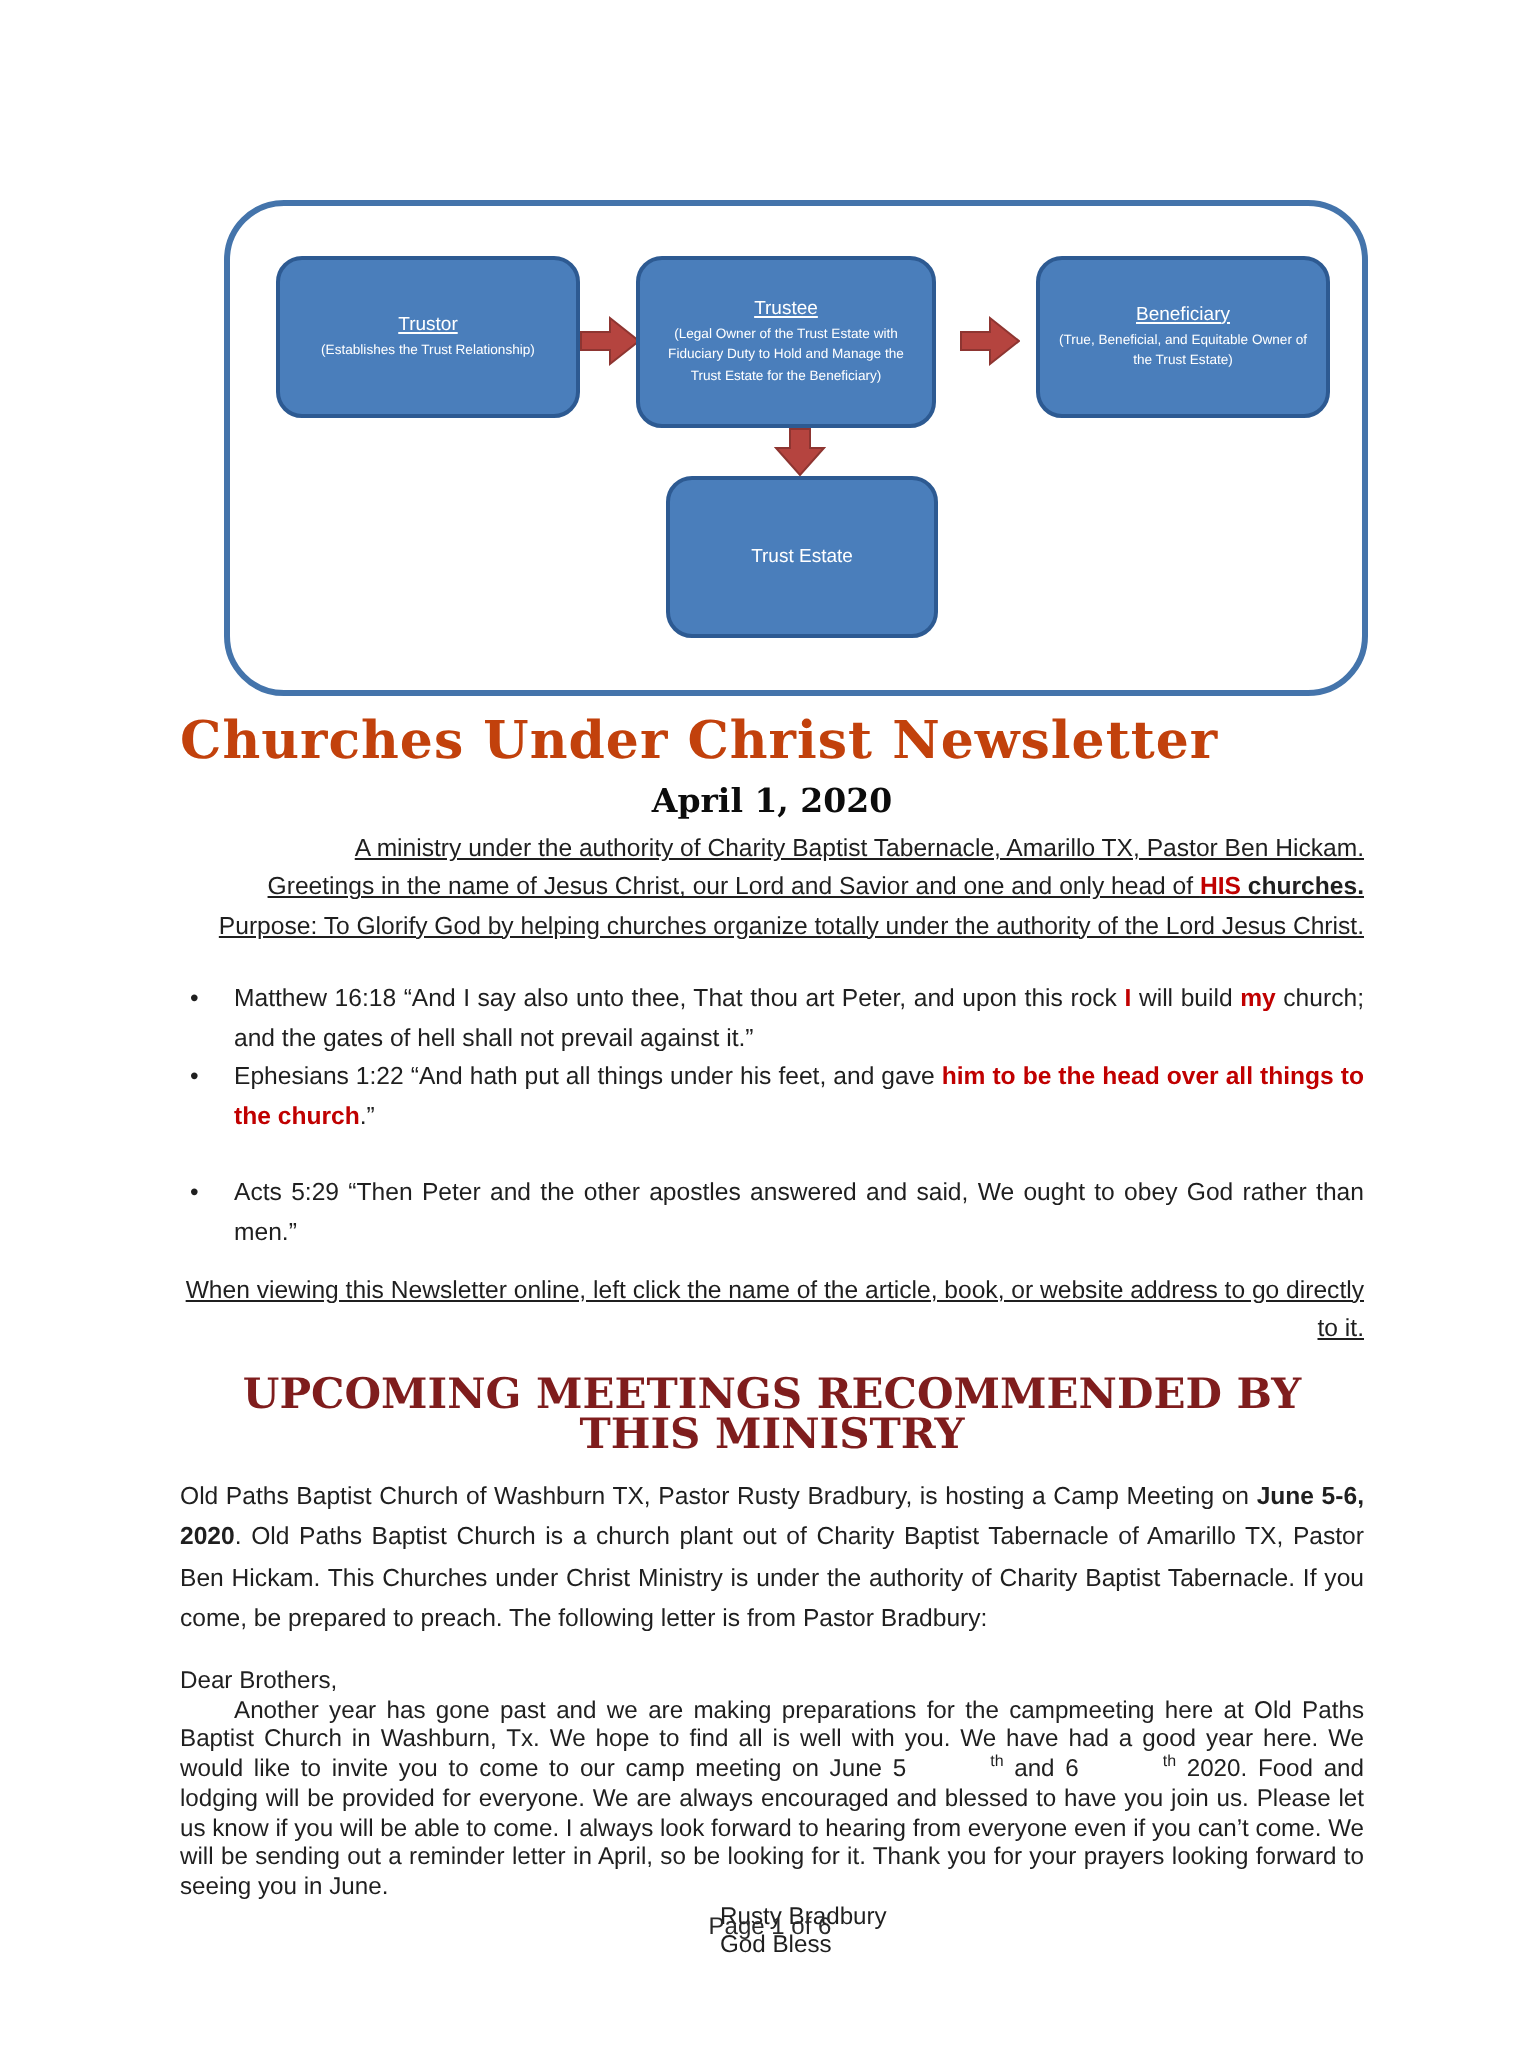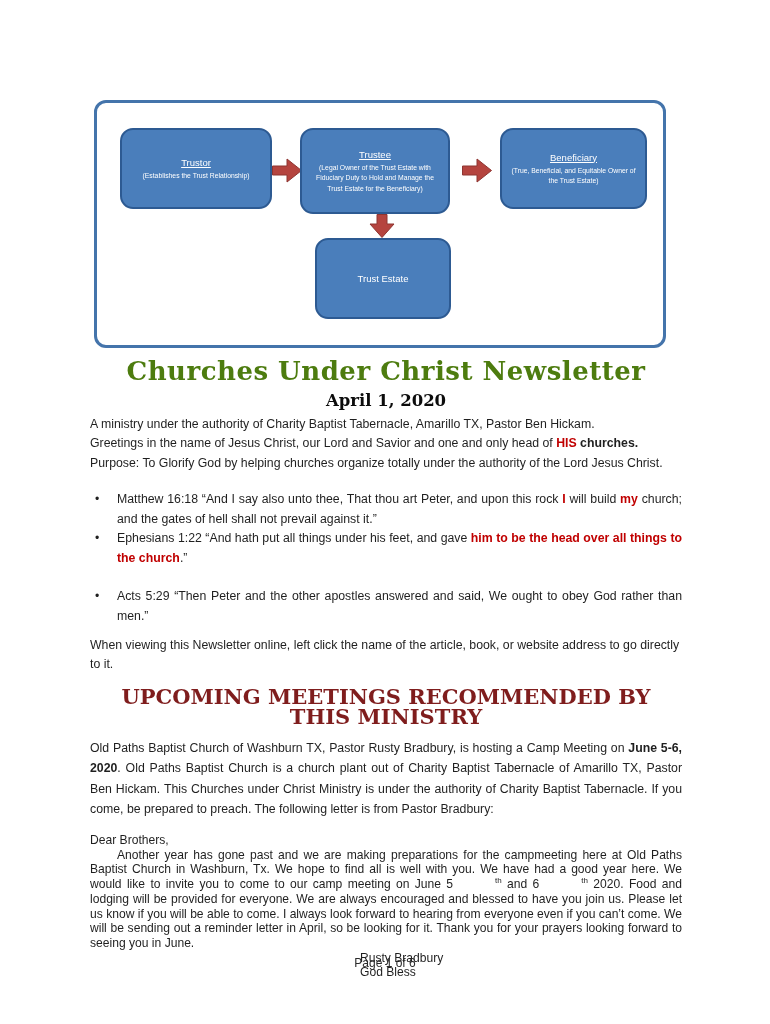--- a/index.html
+++ b/index.html
@@ -7,24 +7,24 @@
     position: relative;
     width: 770px; height: 1024px;
     background: #ffffff;
     font-family: "Liberation Sans", sans-serif;
     color: var(--text-body, #1f1f1f);
     overflow: hidden;
   }
 
   
   .diagram-frame {
-    position: absolute; left: 94px; top: 100px;
+    position: absolute; left: 112px; top: 100px;
     width: 566px; height: 242px;
     border: 3px solid var(--frame-border, #4474ab);
-    border-radius: 12px;
+    border-radius: 30px;
     background: #ffffff;
   }
   .dbox {
     position: absolute;
     background: var(--box-fill, #4a7ebb);
     border: 2px solid var(--box-border, #2d5a92);
     border-radius: 13px;
     color: #ffffff;
     display: flex; flex-direction: column; justify-content: center; align-items: center;
     text-align: center;
@@ -42,29 +42,29 @@
   .darrow polygon { fill: var(--arrow-fill, #b5443f); stroke: var(--arrow-edge, #8e3531); stroke-width: 1; }
   .darrow.a1 { left: 175px; top: 54px; }
   .darrow.a2 { left: 365px; top: 54px; }
   .darrow.a3 { left: 272px; top: 111px; }
 
   
   .content { position: absolute; left: 90px; top: 356px; width: 592px; }
   .doc-title {
     font-family: "DejaVu Serif", serif;
     font-weight: bold; font-size: 26px; line-height: 30px;
-    text-align: center; color: #4d7c0f; letter-spacing: 0.5px;
+    color: #c2410c; letter-spacing: 0.5px;
   }
   .doc-date {
     font-family: "DejaVu Serif", serif;
     font-weight: bold; font-size: 16.5px; line-height: 22px;
     text-align: center; color: #0c0c0c; margin-top: 4px;
   }
   .intro { margin-top: 3px; }
-  .center-line { text-align: left; font-size: 12.3px; line-height: 19.3px; }
+  .center-line { text-align: right; font-size: 12.3px; line-height: 19.3px; text-decoration: underline; }
   .red  { color: var(--text-red, #c00000); font-weight: bold; }
   .bold { font-weight: bold; }
 
   .bullets { margin-top: 17px; }
   .bullet {
     position: relative; padding-left: 27px;
     font-size: 12.3px; line-height: 19.8px;
     text-align: justify;
   }
   .bullet::before { content: "\2022"; position: absolute; left: 5px; top: 0; }

